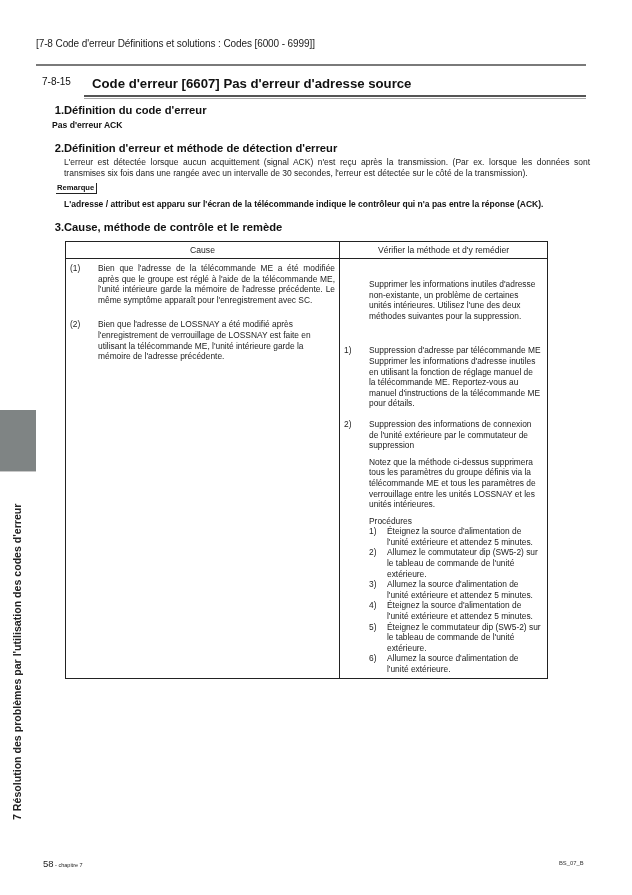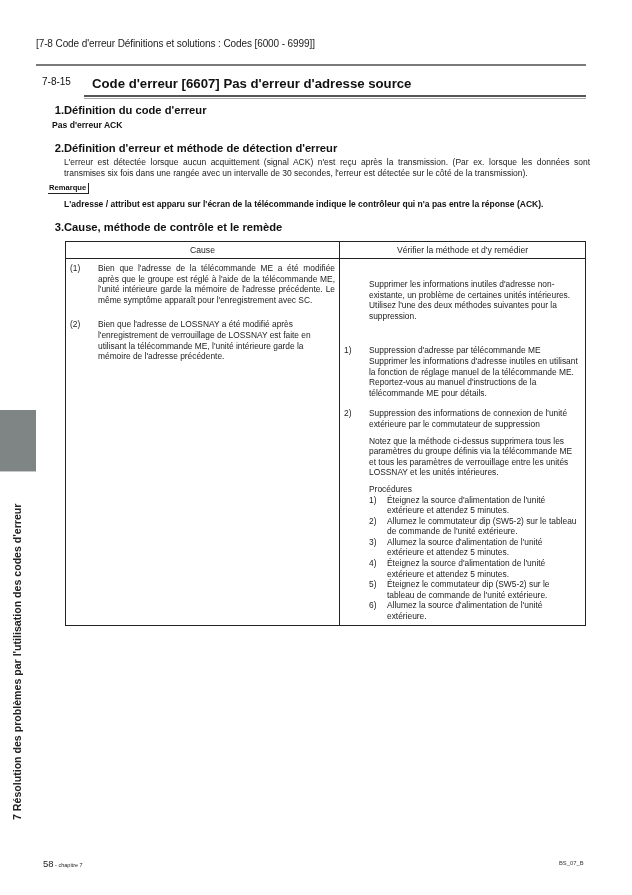--- a/index.html
+++ b/index.html
@@ -11,24 +11,24 @@
 
   .section-num { position: absolute; left: 42px; top: 76px; font-size: 10px; font-weight: normal; color: #111; }
   .section-title { position: absolute; left: 92px; top: 76px; font-size: 13.2px; font-weight: bold; color: #111; }
   .title-rule { position: absolute; left: 84px; top: 95px; width: 502px; height: 2px; background: #555; }
   .title-rule2 { position: absolute; left: 84px; top: 98px; width: 502px; height: 1px; background: #aaa; }
 
   .h { position: absolute; left: 45px; font-size: 11.2px; font-weight: bold; color: #111; white-space: nowrap; text-align: right; }
   .h .n { display: inline-block; width: 19px; }
   .sub-bold { position: absolute; left: 52px; font-size: 8.6px; font-weight: bold; color: #111; }
   .para { position: absolute; left: 64px; width: 526px; font-size: 8.5px; line-height: 11.2px; text-align: justify; color: #222; }
-  .remark-label { position: absolute; left: 48px; top: 183px; font-size: 7.6px; font-weight: bold; padding: 0 2px 1px 1px; border-bottom: 1px solid #222; border-right: 1px solid #222; color: #111; }
+  .remark-label { position: absolute; left: 56px; top: 183px; font-size: 7.6px; font-weight: bold; padding: 0 2px 1px 1px; border-bottom: 1px solid #222; border-right: 1px solid #222; color: #111; }
   .remark-text { position: absolute; left: 64px; top: 199px; font-size: 8.5px; font-weight: bold; color: #111; white-space: nowrap; }
 
-  table.cause-table { position: absolute; left: 65px; top: 241px; width: 521px; border-collapse: collapse; font-size: 8.4px; line-height: 10.6px; color: #222; }
+  table.cause-table { position: absolute; left: 65px; top: 241px; width: 483px; border-collapse: collapse; font-size: 8.4px; line-height: 10.6px; color: #222; }
   table.cause-table th { font-weight: normal; height: 17px; border: 1px solid #222; text-align: center; font-size: 8.6px; }
   table.cause-table td { border: 1px solid #222; vertical-align: top; padding: 0; }
   .cause-col { width: 274px; }
   .cause-item { display: flex; padding: 4px 4px 0 4px; }
   .cause-item + .cause-item { margin-top: 10px; }
   .cause-item .num { width: 28px; flex: none; }
   .cause-item .txt { flex: 1; text-align: justify; }
   .cause-item .txt.left { text-align: left; }
 
   .rem { padding: 4px 6px 3px 4px; }

